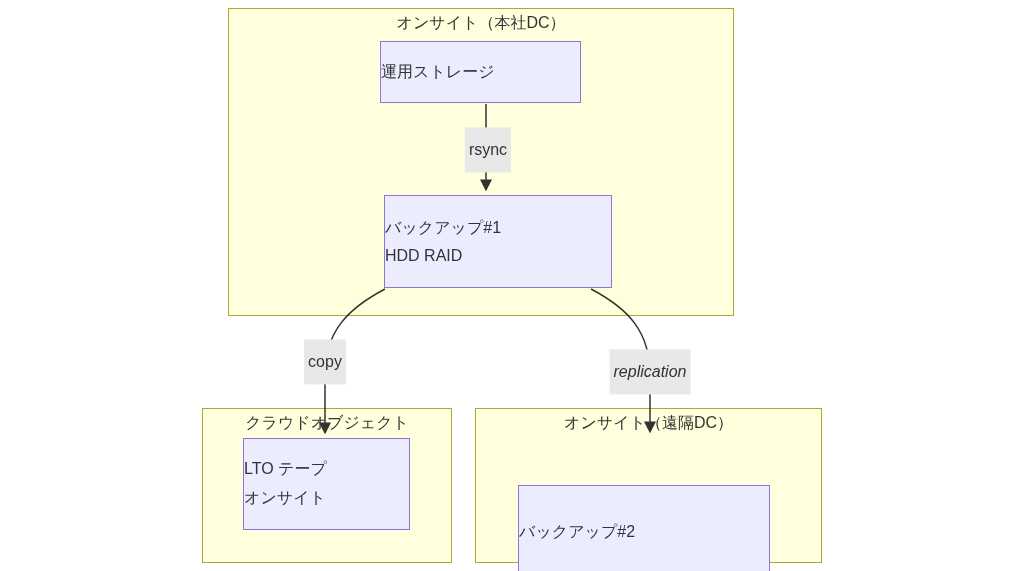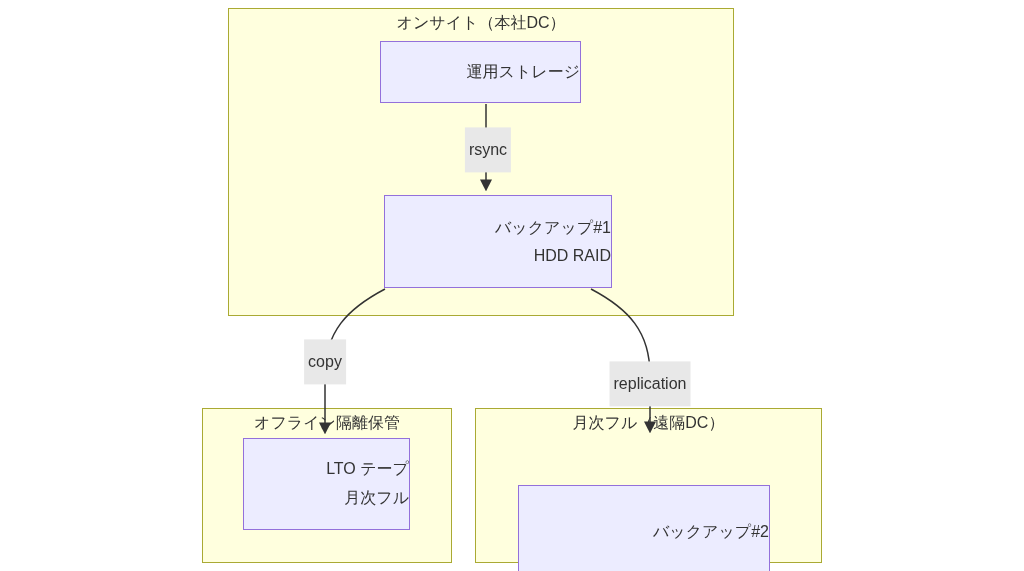--- a/index.html
+++ b/index.html
@@ -29,21 +29,21 @@
     color: #333333;
     white-space: nowrap;
   }
   .node {
     position: absolute;
     background: #ececff;
     border: 1px solid #9370db;
     box-sizing: border-box;
     display: flex;
     flex-direction: column;
-    align-items: flex-end;
+    align-items: flex-start;
     justify-content: center;
     gap: 8px;
     font-size: 16px;
     color: #333333;
     text-align: center;
   }
   .node span { display: block; white-space: nowrap; }
   .edges-layer {
     position: absolute;
     left: 0;
@@ -71,25 +71,25 @@
 </head>
 <body>
 
 <div class="canvas">
 
   <div class="cluster" style="left:228px; top:8px; width:506px; height:308px;">
     <div class="cluster-title">オンサイト（本社DC）</div>
   </div>
 
   <div class="cluster" style="left:202px; top:408px; width:250px; height:155px;">
-    <div class="cluster-title">オフライン隔離保管</div>
+    <div class="cluster-title">クラウドオブジェクト</div>
   </div>
 
   <div class="cluster" style="left:475px; top:408px; width:347px; height:155px;">
-    <div class="cluster-title">月次フル（遠隔DC）</div>
+    <div class="cluster-title">オンサイト（遠隔DC）</div>
   </div>
 
   <svg class="edges-layer" width="1024" height="571" viewBox="0 0 1024 571" xmlns="http://www.w3.org/2000/svg">
     <defs>
       <marker id="arrowhead" markerUnits="userSpaceOnUse" markerWidth="12" markerHeight="12" viewBox="0 0 10 10" refX="8" refY="5" orient="auto">
         <path d="M0,0 L10,5 L0,10 z" fill="#333333"></path>
       </marker>
     </defs>
     <path class="edge" d="M486,104 L486,189" marker-end="url(#arrowhead)"></path>
     <path class="edge" d="M385,289 C347,309 325,332 325,375 L325,432" marker-end="url(#arrowhead)"></path>
@@ -98,26 +98,26 @@
 
   <div class="node" style="left:380px; top:41px; width:201px; height:62px;">
     <span>運用ストレージ</span>
   </div>
 
   <div class="node" style="left:384px; top:195px; width:228px; height:93px;">
     <span>バックアップ#1</span>
     <span>HDD RAID</span>
   </div>
 
-  <div class="node" style="left:243px; top:438px; width:167px; height:92px;padding-left:45px;">
+  <div class="node" style="left:243px; top:438px; width:167px; height:92px;">
     <span>LTO テープ</span>
-    <span>月次フル</span>
+    <span>オンサイト</span>
   </div>
 
   <div class="node" style="left:518px; top:437px; width:252px; height:95px;margin-top:48px;">
     <span>バックアップ#2</span>
   </div>
 
   <div class="edge-label" style="left:488px; top:150px;">rsync</div>
   <div class="edge-label" style="left:325px; top:362px;text-align:right;">copy</div>
-  <div class="edge-label" style="left:650px; top:384px;">replication</div>
+  <div class="edge-label" style="left:650px; top:372px;font-style:italic;">replication</div>
 
 </div>
 
 </body></html>

